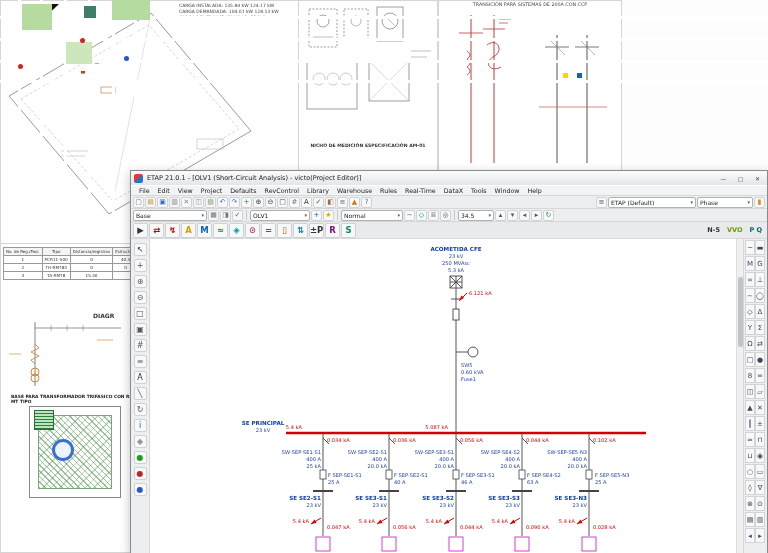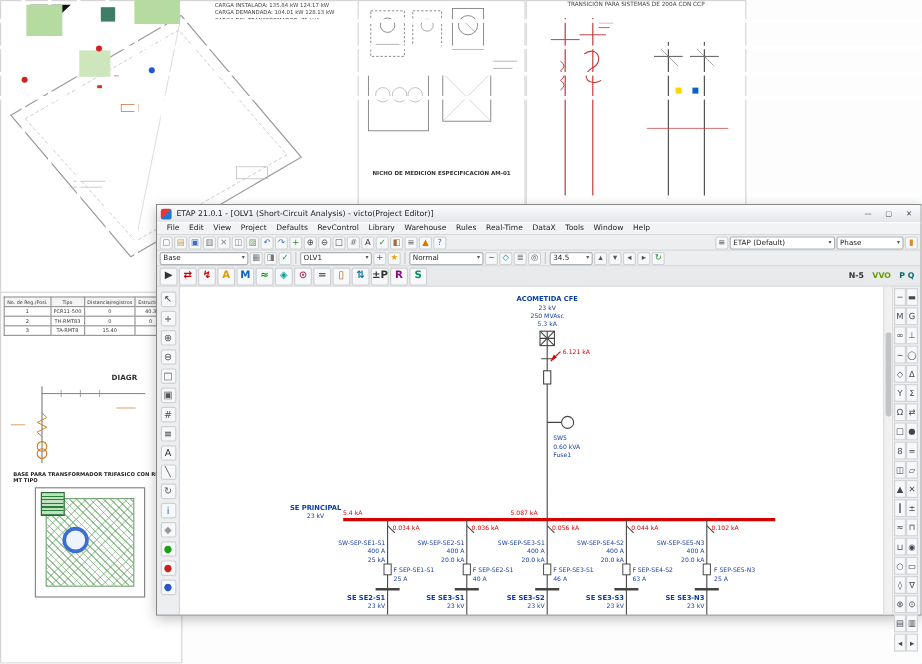--- a/index.html
+++ b/index.html
@@ -36,21 +36,21 @@
   #green-detail { position:absolute; left:28px; top:162px; width:92px; height:92px; border:1px solid #888; }
   #green-hatch { position:absolute; left:8px; top:8px; right:8px; bottom:8px; border:1px solid #7aa87a;
      background:repeating-linear-gradient(45deg,rgba(70,150,70,.55) 0 1px,transparent 1px 4px),
                 repeating-linear-gradient(-45deg,rgba(70,150,70,.35) 0 1px,transparent 1px 6px); }
   #green-square { position:absolute; left:4px; top:3px; width:20px; height:20px; border:1px solid #2b6d3a;
      background:repeating-linear-gradient(0deg,#2b7d3a 0 1px,#bfe3bf 1px 3px),
                 repeating-linear-gradient(90deg,rgba(43,125,58,.6) 0 1px,transparent 1px 3px); }
   #blue-circle { position:absolute; left:22px; top:32px; width:22px; height:22px; border:3px solid #3a6fd0; border-radius:50%; background:#eef4ff; }
 
   
-  #etap { position:absolute; left:130px; top:170px; width:638px; height:343px; border:1px solid #8a8a8a; background:#eef0f2; box-shadow:0 3px 10px rgba(0,0,0,.25); z-index:10; display:flex; flex-direction:column; }
+  #etap { position:absolute; left:130px; top:170px; width:638px; height:384px; border:1px solid #8a8a8a; background:#eef0f2; box-shadow:0 3px 10px rgba(0,0,0,.25); z-index:10; display:flex; flex-direction:column; }
   #titlebar { height:14px; background:linear-gradient(#fbfcfd,#e2e6ea); display:flex; align-items:center; padding:0 3px; gap:4px; flex:0 0 auto; }
   #etap-logo { width:9px; height:9px; background:linear-gradient(135deg,#e33 50%,#27c 50%); border-radius:2px; flex:0 0 auto; }
   #title-text { font-size:6.5px; color:#222; white-space:nowrap; overflow:hidden; flex:1; }
   .winbtn { font-size:6px; color:#444; width:13px; text-align:center; cursor:default; }
   #menubar { height:11px; background:#f2f3f4; border-top:1px solid #fff; border-bottom:1px solid #d8d8d8; display:flex; align-items:center; padding-left:4px; flex:0 0 auto; }
   .menu-item { font-size:6.3px; color:#222; padding:0 4px; }
   .toolbar { display:flex; align-items:center; gap:1px; padding:0 2px; background:#eceef0; border-bottom:1px solid #d5d7d9; flex:0 0 auto; }
   #toolbar-a { height:13px; }
   #toolbar-b { height:13px; }
   #toolbar-c { height:17px; background:#e8eaec; }

